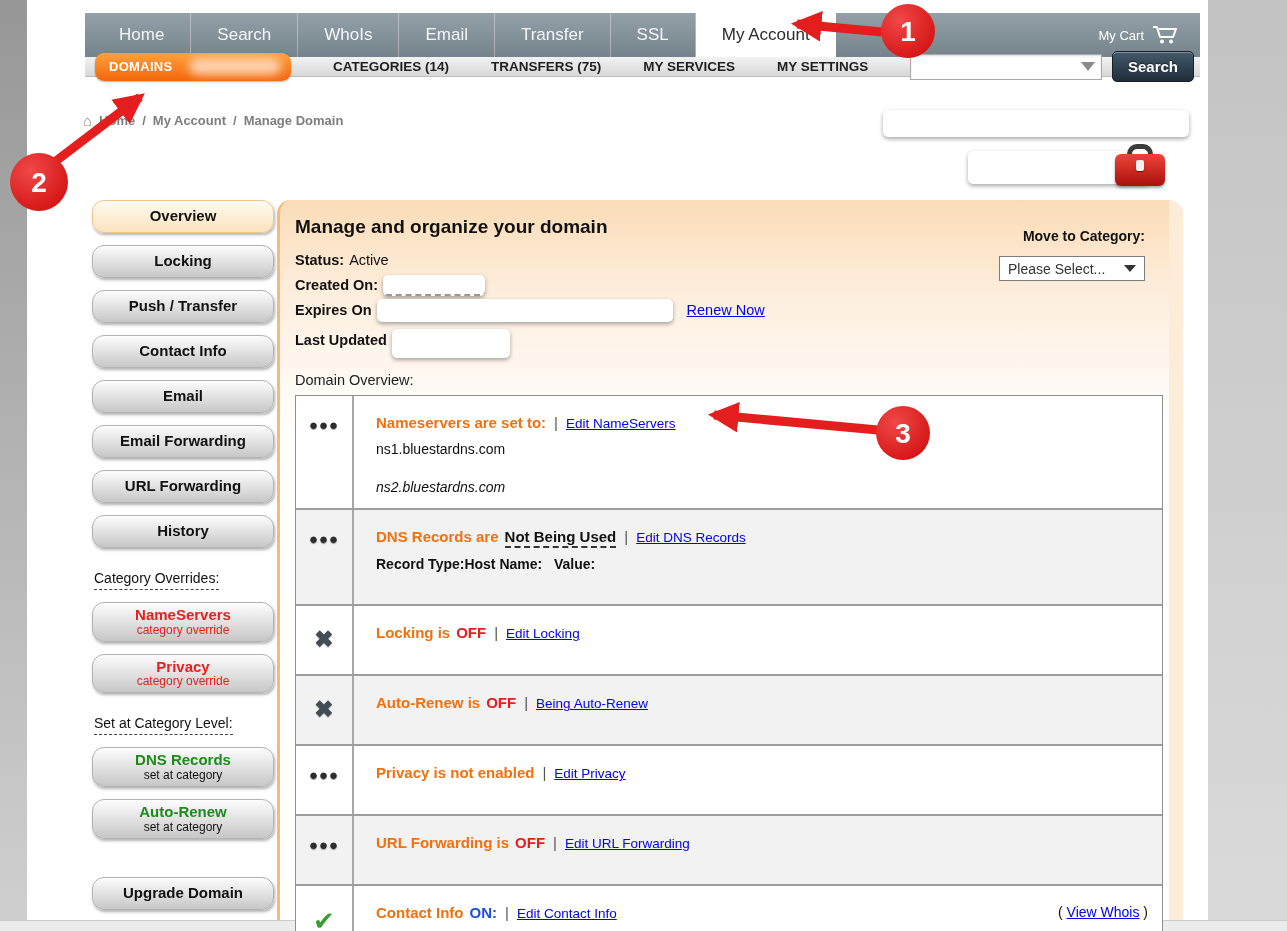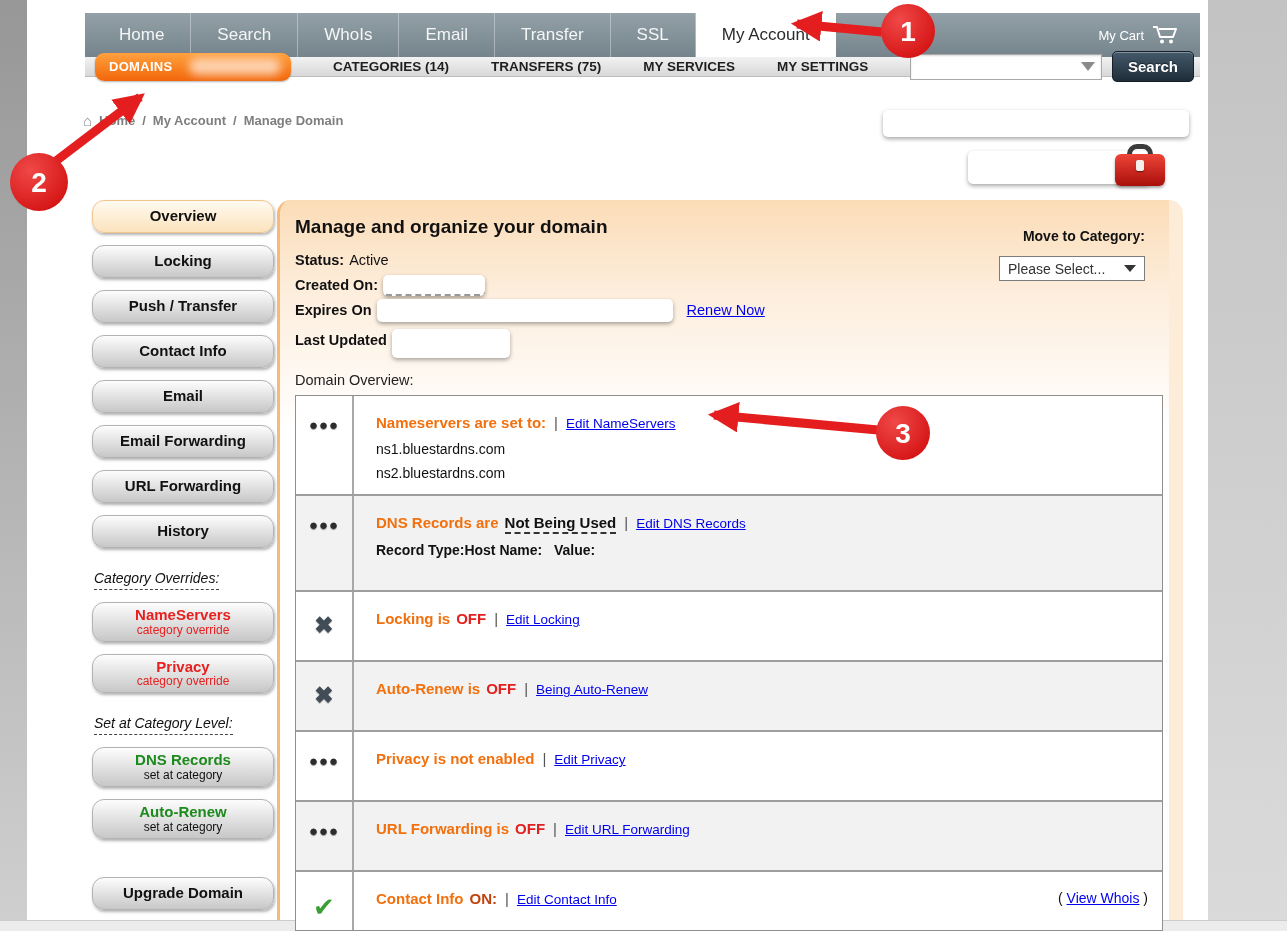--- a/index.html
+++ b/index.html
@@ -81,21 +81,21 @@
   .side-btn { width:182px; min-height:33px; margin:0 auto 12px auto; border-radius:12px;
             background:linear-gradient(180deg,#fdfdfd,#c7c7c7); border:1px solid #b3b3b3;
             box-shadow:1px 2px 3px rgba(0,0,0,.3); display:flex; flex-direction:column;
             align-items:center; justify-content:center; cursor:pointer; padding:4px 2px; }
   .side-btn .lbl { font-size:15px; font-weight:bold; color:#111; line-height:1.1; }
   .side-btn.active { background:linear-gradient(180deg,#fffaf0,#fbe3bd); border-color:#f0c58e; }
   .side-btn .sub { font-size:12px; line-height:1.1; color:#111; }
   .side-btn.red .lbl, .side-btn.red .sub { color:#e71f1f; }
   .side-btn.green .lbl { color:#1d8a1d; }
   .side-heading { font-size:14px; color:#111; margin:10px 0 12px 4px; display:inline-block;
-            border-bottom:1px dashed #444; padding-bottom:3px;font-style:italic; }
+            border-bottom:1px dashed #444; padding-bottom:3px; }
   .gap28 { height:26px; }
 
   
   .content { position:absolute; left:202px; top:200px; width:906px; height:720px;
             background:linear-gradient(180deg,#fbdcb7 0px,#fdeedd 95px,#ffffff 230px);
             border-left:3px solid #f8b878; border-right:14px solid #fcecd8;
             border-top-left-radius:14px; border-top-right-radius:14px;
             padding:16px 12px 0 15px; }
   .content h2 { font-size:19px; color:#111; margin-bottom:10px; }
   .move-cat { position:absolute; right:24px; top:28px; text-align:right; }
@@ -124,26 +124,26 @@
   .ticon { width:58px; border-right:2px solid #a8a8a8; display:flex; justify-content:center;
            padding-top:20px; }
   .dots { font-size:15px; letter-spacing:1px; color:#2d2d2d; text-shadow:0 1px 1px rgba(0,0,0,.4); }
   .xmark { font-size:23px; font-weight:bold; color:#414c57; text-shadow:0 1px 1px rgba(0,0,0,.3); }
   .chk { font-size:26px; color:#3a9e35; }
   .tbody { flex:1; position:relative; padding:18px 10px 10px 22px; }
   .thead-line { display:flex; align-items:baseline; }
   .row-title { font-size:15px; font-weight:bold; color:#f2700e; }
   .row-status { font-size:15px; font-weight:bold; margin-left:6px; }
   .row-status.red { color:#e32020; }
-  .row-status.green { color:#c2410c;text-align:right; }
+  .row-status.green { color:#1d4ed8;text-align:right; }
   .row-status.dashed { color:#111; border-bottom:2px dashed #333; padding-bottom:1px; }
   .pipe { margin:0 8px; color:#555; font-size:15px; }
   .row-link { font-size:13.5px; }
   .ns-line { font-size:14px; color:#111; line-height:1.55; margin-top:8px; }
-  .ns-line + .ns-line { margin-top:2px; }
+  .ns-line + .ns-line { margin-top:16px;font-style:italic; }
   .record-line { font-size:14px; font-weight:bold; color:#111; margin-top:8px; white-space:pre; }
   .whois { position:absolute; right:14px; top:18px; font-size:14px; color:#111; }
   .h102 { min-height:100px; } .h98 { min-height:96px; } .h72 { min-height:70px; } .h60 { min-height:58px; }
 
   
   #overlay { position:absolute; left:0; top:0; width:1287px; height:931px;
              pointer-events:none; z-index:50; }
 </style>
 </head>
 <body>

